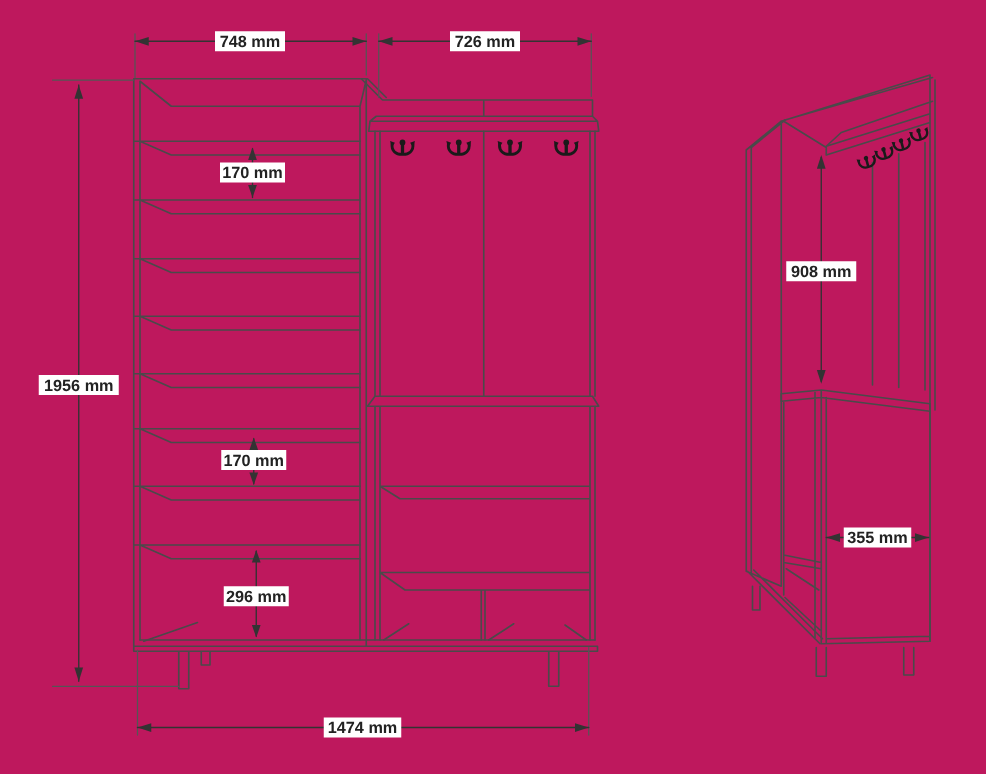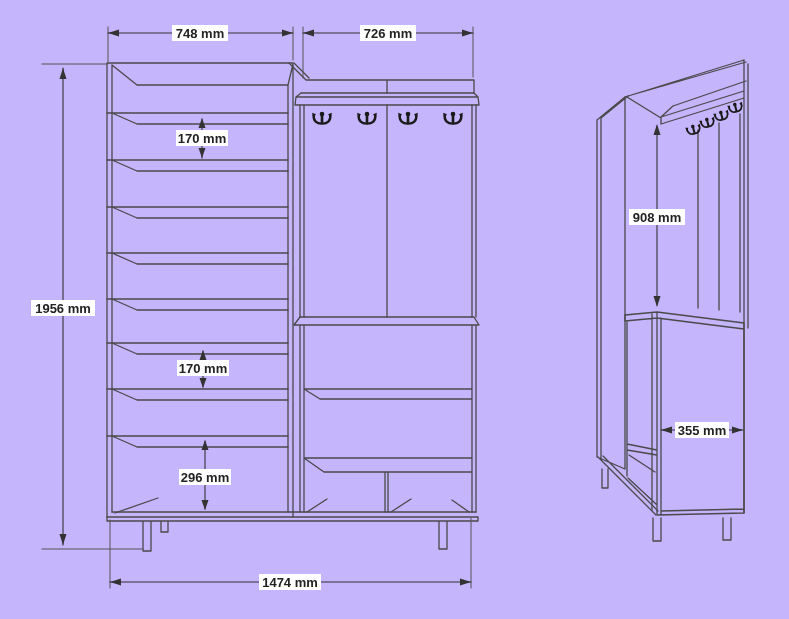--- a/index.html
+++ b/index.html
@@ -1,16 +1,16 @@
 <!DOCTYPE html>
 <html><head>
 <meta charset="utf-8">
 <style>
   html,body{margin:0;padding:0;background:#fff;}
-  .page{position:relative;width:789px;height:619px;background:#c4b5fd;overflow:hidden;}
+  .page{position:relative;width:789px;height:619px;background:#be185d;overflow:hidden;}
   svg{display:block;width:789px;height:619px;}
   .struct{fill:none;stroke:#4a4a4a;stroke-width:1.3;stroke-linecap:round;stroke-linejoin:round;}
   .thin{fill:none;stroke:#555;stroke-width:1;stroke-linecap:round;}
   .dimline{fill:none;stroke:#333;stroke-width:1.1;stroke-linecap:round;}
   .arrow{fill:#333;stroke:none;}
   .labelbg{fill:#fff;stroke:none;}
   .dim-label{font:bold 13px "Liberation Sans", sans-serif;fill:#222;text-anchor:middle;}
   .hookfill{fill:#1a1a1a;stroke:none;}
   .hookstroke{fill:none;stroke:#1a1a1a;stroke-width:2.1;stroke-linecap:round;}
 </style>

